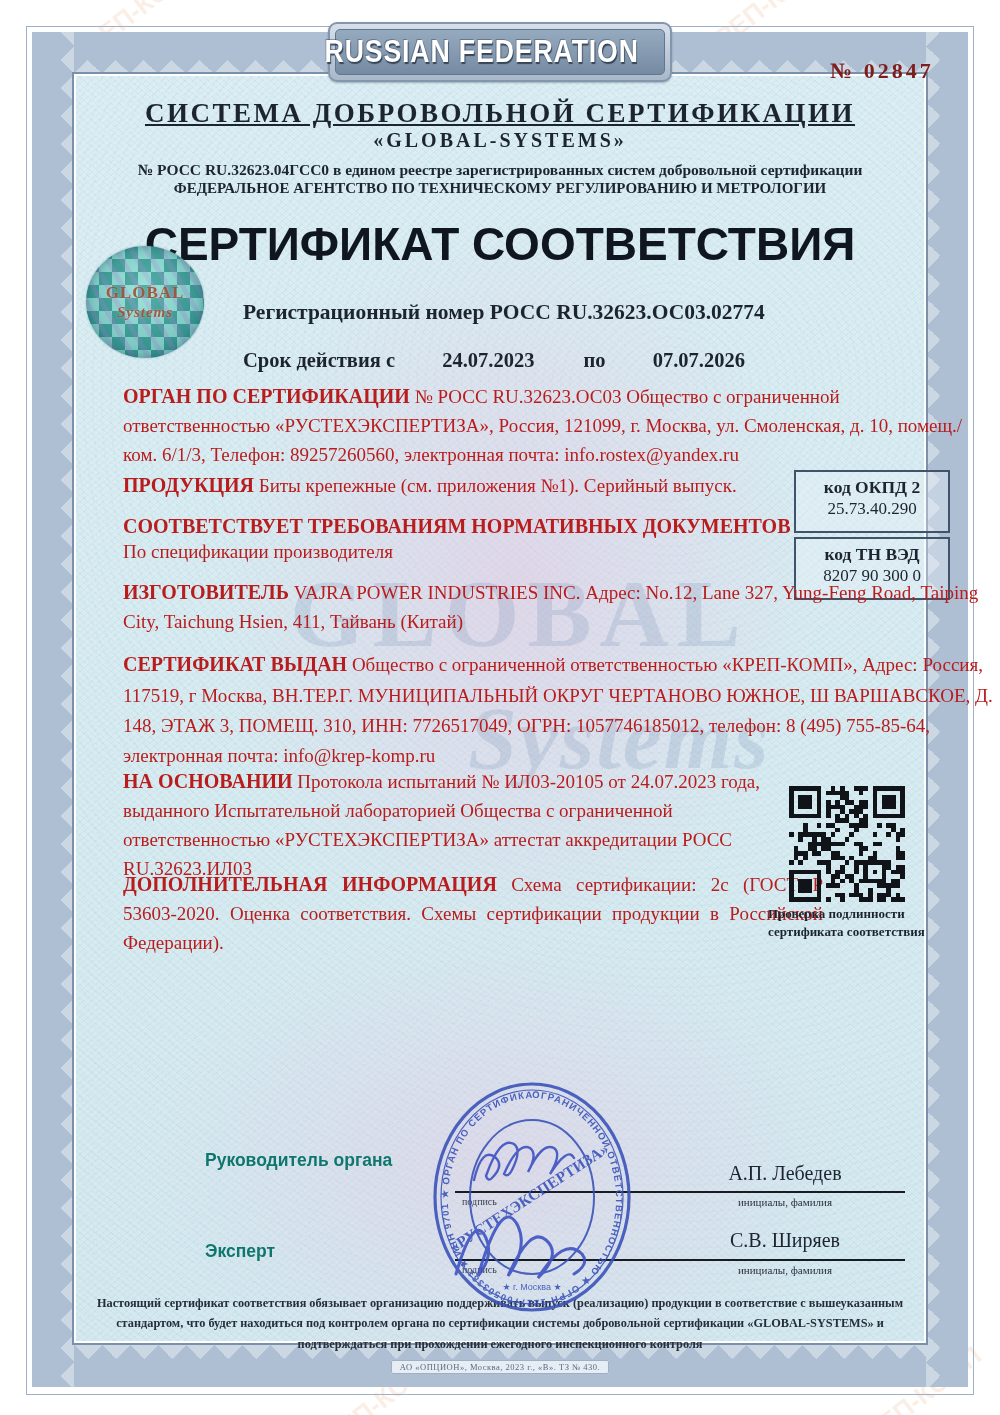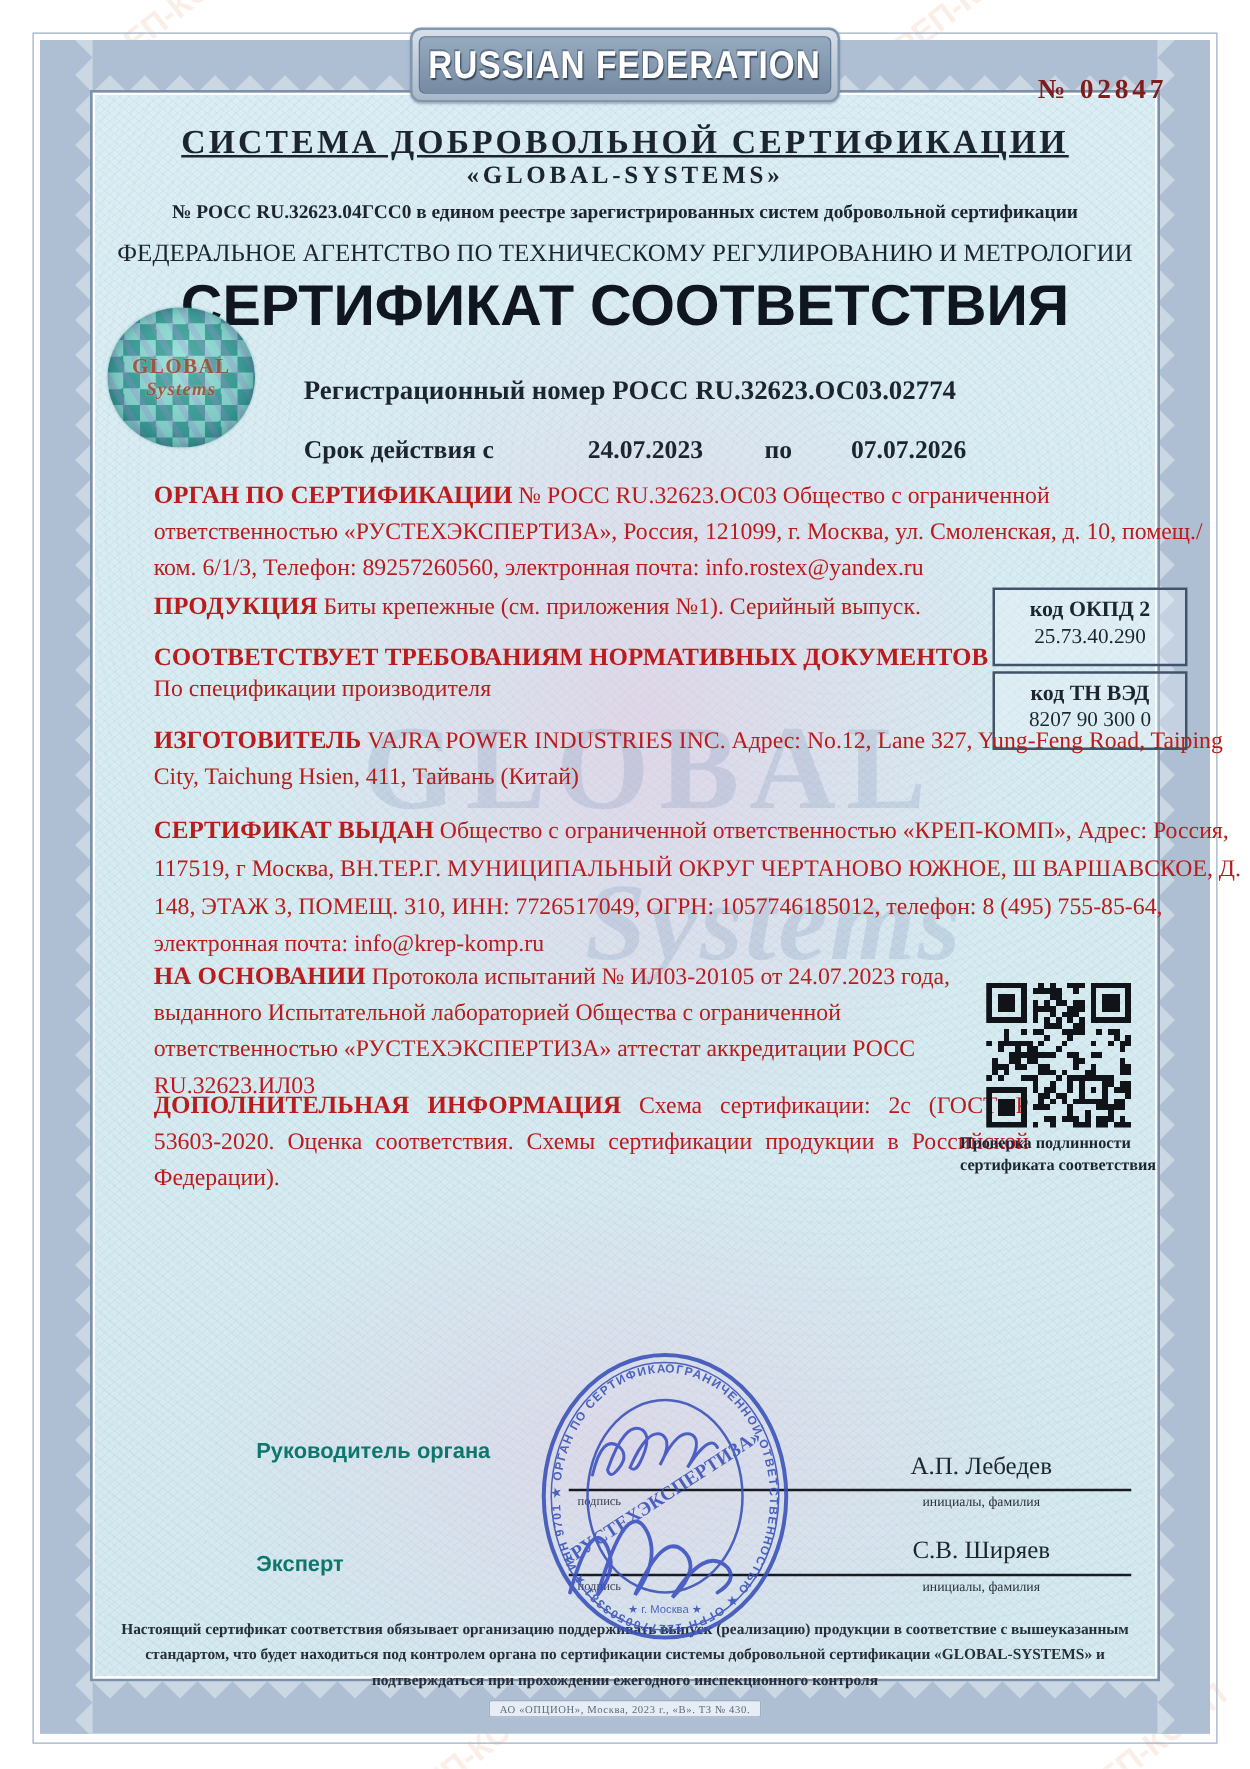--- a/index.html
+++ b/index.html
@@ -42,54 +42,54 @@
       repeating-linear-gradient(-40deg, rgba(126,184,204,0.10) 0 1px, rgba(0,0,0,0) 1px 5px),
       repeating-radial-gradient(circle at 70% 25%, rgba(150,185,215,0.06) 0 2px, rgba(0,0,0,0) 2px 9px),
       linear-gradient(#dceef3,#d5e9ef);}
 
   
   .banner{position:absolute;left:50%;top:22px;transform:translateX(-50%);
     width:340px;height:56px;z-index:3;background:linear-gradient(#d7dfe9,#a9b8c9);
     border:2px solid #8296ad;border-radius:9px;box-shadow:0 1px 2px rgba(60,80,105,.4);}
   .banner-inner{position:absolute;inset:5px;background:linear-gradient(#95a9be,#78capsule);
     background:linear-gradient(#96aabf,#768ba2);border:1px solid #5f7792;border-radius:5px;
-    display:flex;align-items:center;justify-content:center;}
+    display:flex;align-items:center;justify-content:flex-end;}
   .banner-text{font-family:"Liberation Sans",sans-serif;font-weight:bold;font-size:31px;
     color:#ffffff;white-space:nowrap;transform:scaleX(.86);letter-spacing:1px;
     text-shadow:1px 2px 1px rgba(40,55,75,.85), -1px -1px 0 rgba(40,55,75,.4);}
 
   .cert-number{position:absolute;left:812px;top:58px;width:140px;text-align:center;z-index:3;
     color:#7f1d1d;font-size:22px;font-weight:bold;letter-spacing:3px;white-space:nowrap;}
 
   
   .ctr{position:absolute;left:80px;right:80px;text-align:center;z-index:3;}
   .h-sys{top:98px;font-size:27px;font-weight:bold;letter-spacing:2.5px;white-space:nowrap;text-decoration:underline;}
   .h-name{top:129px;font-size:20px;font-weight:bold;letter-spacing:3px;}
   .h-reg{top:161px;font-size:15.5px;font-weight:bold;white-space:nowrap;}
-  .h-agency{top:192px;font-size:20px;font-weight:normal;white-space:nowrap;}
+  .h-agency{top:180px;font-size:15px;font-weight:bold;white-space:nowrap;}
   .doc-title{top:217px;font-family:"Liberation Sans",sans-serif;font-size:46px;font-weight:bold;
     letter-spacing:0px;color:#10161f;white-space:nowrap;}
 
   
   .hologram{position:absolute;left:86px;top:246px;width:118px;height:112px;border-radius:50%;z-index:3;
     background-image:
       radial-gradient(circle at 50% 40%, rgba(255,255,255,.18), rgba(10,60,80,.25)),
       repeating-linear-gradient(60deg, rgba(170,130,215,.28) 0 5px, rgba(0,0,0,0) 5px 13px),
       repeating-conic-gradient(#2f9d93 0 25%, #8adfd5 25% 50%);
     background-size:100% 100%, 100% 100%, 26px 26px;
     box-shadow:inset 0 0 10px rgba(20,70,80,.4), 0 0 2px rgba(60,120,130,.5);
     display:flex;flex-direction:column;align-items:center;justify-content:center;}
   .holo-t{font-weight:bold;color:rgba(150,70,50,.85);text-shadow:0 0 2px rgba(255,220,180,.6);
     font-size:17px;letter-spacing:1px;line-height:1.2;}
   .holo-t2{font-style:italic;font-size:15px;}
 
   
   .reg-line{position:absolute;left:243px;top:300px;font-size:21.5px;font-weight:bold;z-index:3;white-space:nowrap;}
   .validity{position:absolute;left:243px;top:349px;font-size:20.5px;font-weight:bold;z-index:3;white-space:nowrap;}
-  .validity .gap1{margin-left:70px;} .validity .gap2{margin-left:44px;} .validity .gap3{margin-left:42px;}
+  .validity .gap1{margin-left:42px;} .validity .gap2{margin-left:44px;} .validity .gap3{margin-left:42px;}
 
   
   .para{position:absolute;font-size:19px;line-height:1.52;z-index:3;color:#b91c1c;margin-left:20px;}
   .para .lbl{font-weight:bold;font-size:20px;}
   .p-organ{left:103px;top:381px;width:858px;}
   .p-prod{left:103px;top:470px;width:690px;}
   .p-conf-l{left:103px;top:511px;font-size:20px;font-weight:bold;}
   .p-conf-t{left:103px;top:538px;}
   .p-manu{left:103px;top:577px;width:858px;}
   .p-issued{left:103px;top:649px;width:870px;line-height:1.58;}

